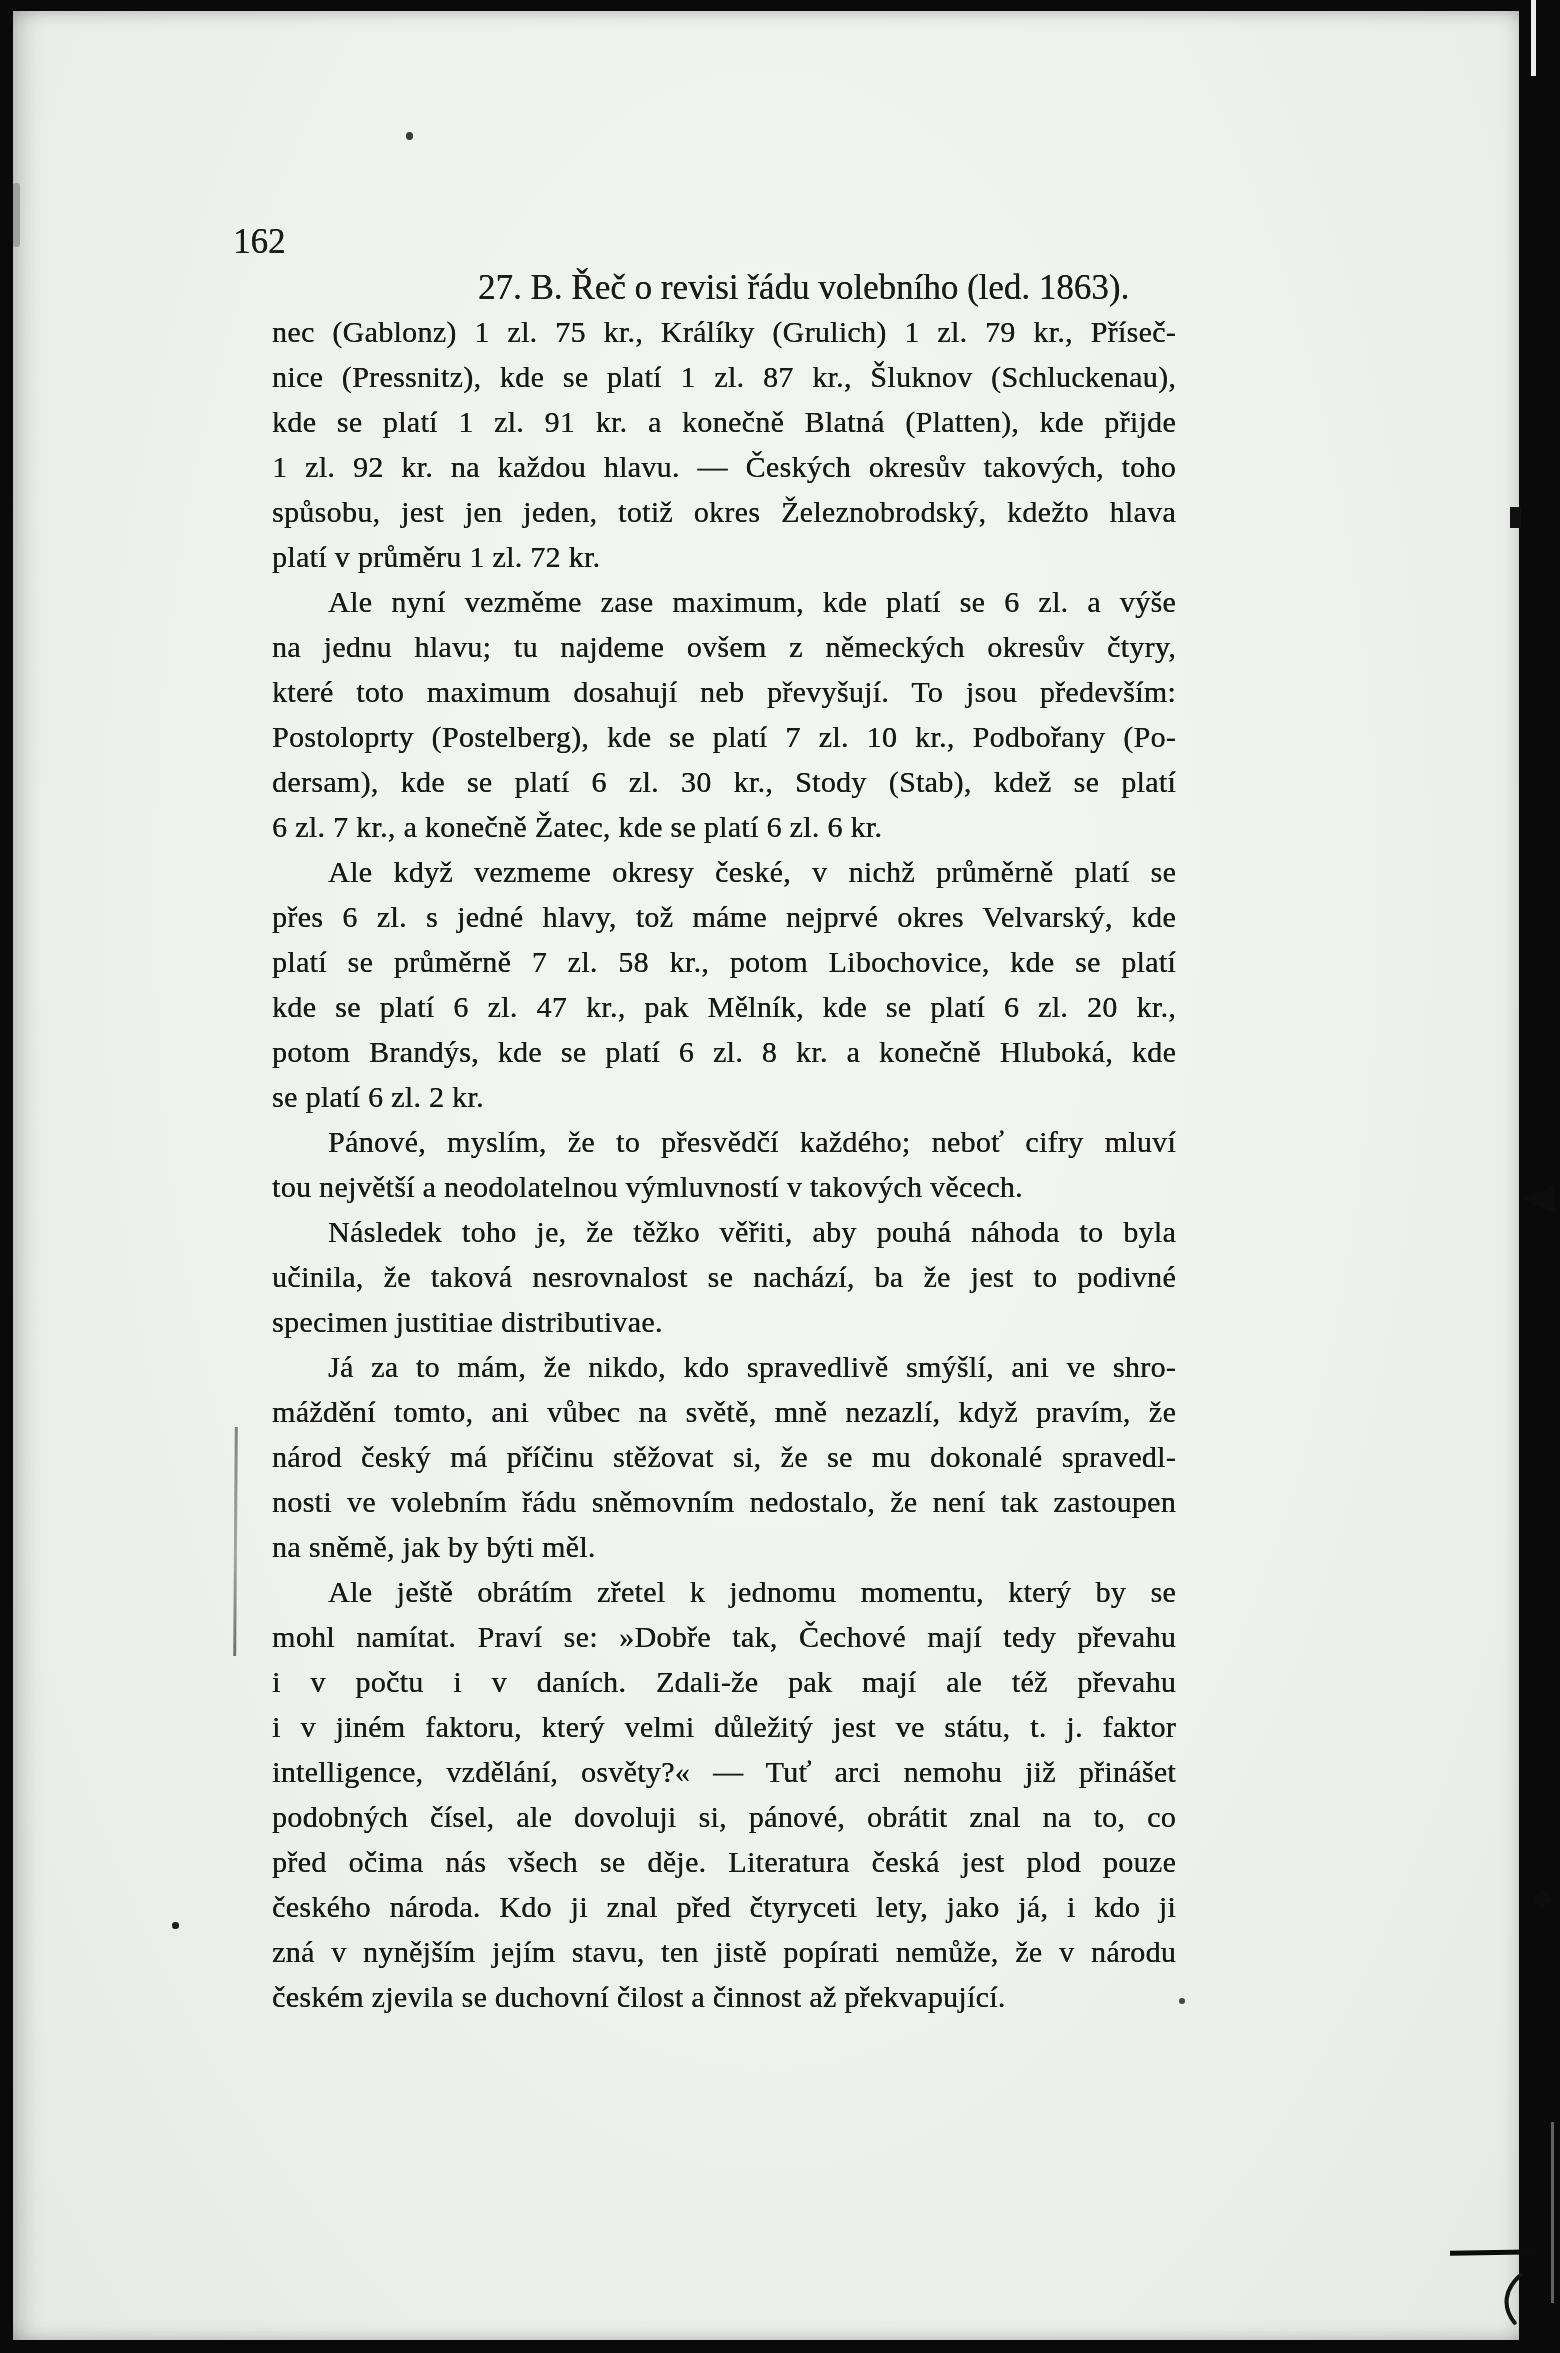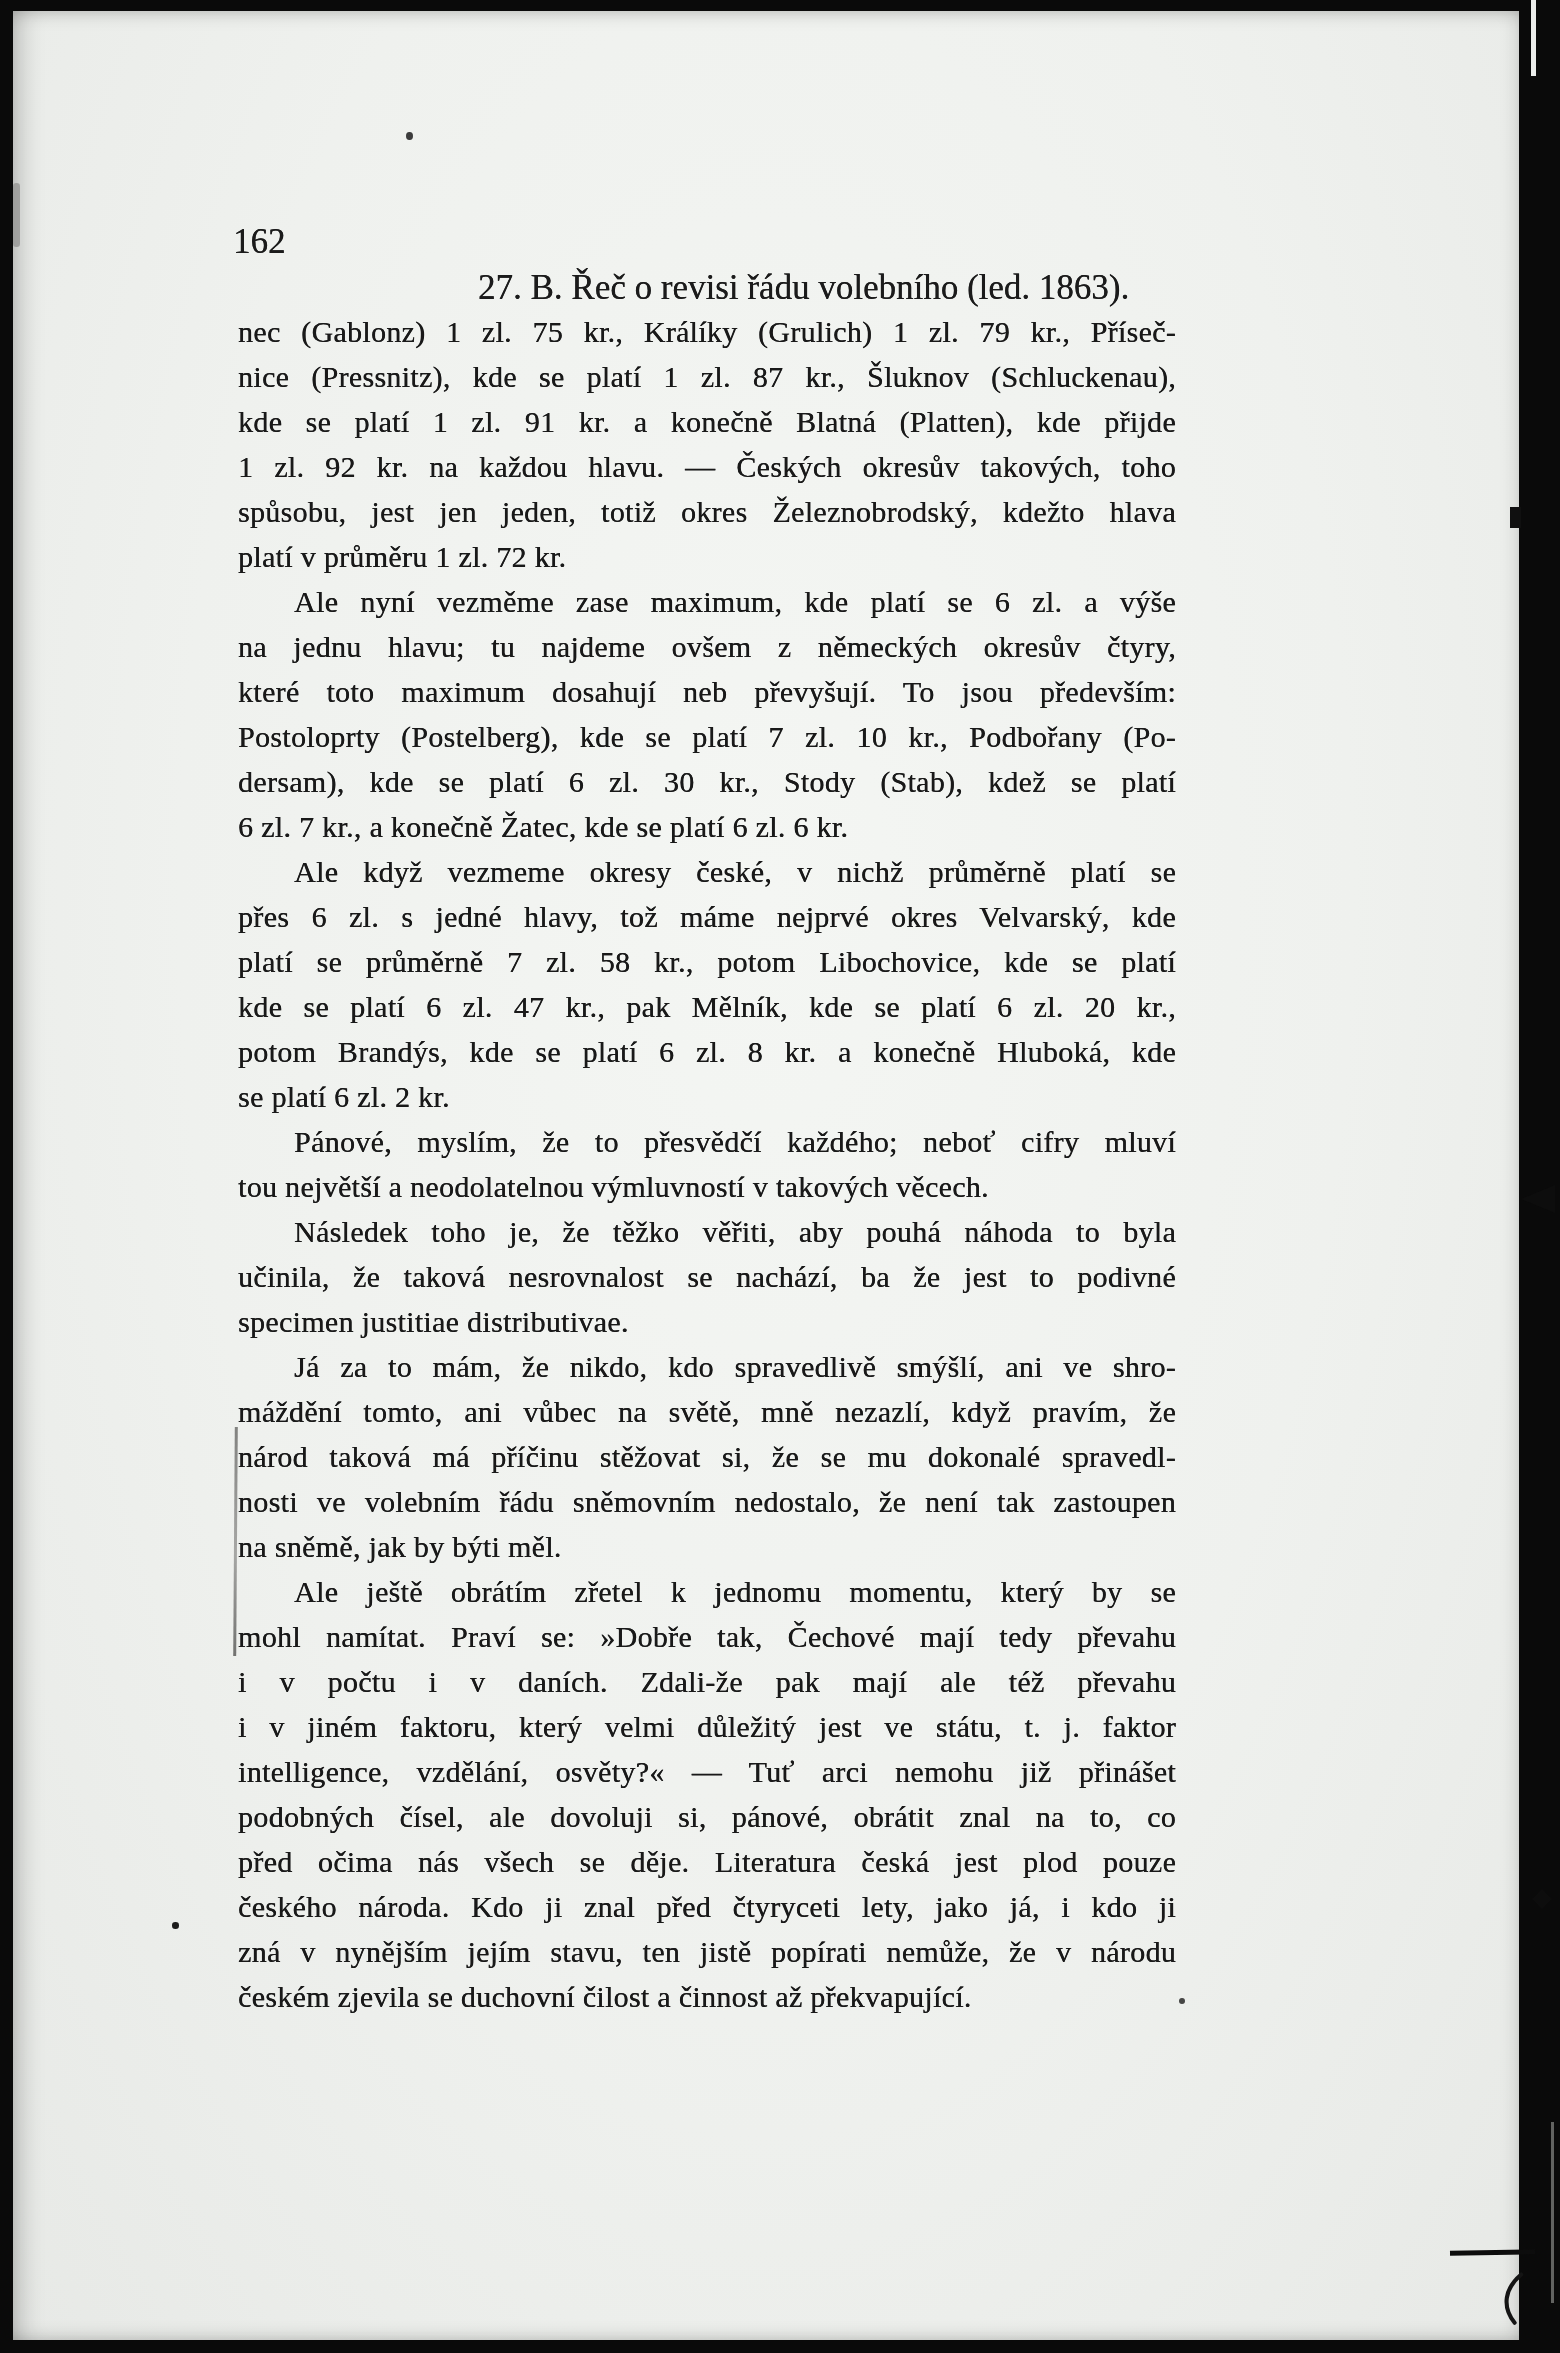--- a/index.html
+++ b/index.html
@@ -36,20 +36,21 @@
     width: 938px;
     color: #191919;
   }
   .line {
     height: 45px;
     line-height: 45px;
     font-size: 30px;
     letter-spacing: 0.3px;
     white-space: nowrap;
     text-shadow: 0.3px 0.3px 0 #191919;
+    margin-left: 34px;
   }
   .line.just {
     white-space: normal;
     text-align: justify;
     text-align-last: justify;
   }
   .line.ind { padding-left: 56px; }
   .margin-line {
     position: absolute;
     left: 221px; top: 1416px;
@@ -117,21 +118,21 @@
       <div class="line just">kde se platí 6 zl. 47 kr., pak Mělník, kde se platí 6 zl. 20 kr.,</div>
       <div class="line just">potom Brandýs, kde se platí 6 zl. 8 kr. a konečně Hluboká, kde</div>
       <div class="line">se platí 6 zl. 2 kr.</div>
       <div class="line just ind">Pánové, myslím, že to přesvědčí každého; neboť cifry mluví</div>
       <div class="line">tou největší a neodolatelnou výmluvností v takových věcech.</div>
       <div class="line just ind">Následek toho je, že těžko věřiti, aby pouhá náhoda to byla</div>
       <div class="line just">učinila, že taková nesrovnalost se nachází, ba že jest to podivné</div>
       <div class="line">specimen justitiae distributivae.</div>
       <div class="line just ind">Já za to mám, že nikdo, kdo spravedlivě smýšlí, ani ve shro-</div>
       <div class="line just">máždění tomto, ani vůbec na světě, mně nezazlí, když pravím, že</div>
-      <div class="line just">národ taková má příčinu stěžovat si, že se mu dokonalé spravedl-</div>
+      <div class="line just">národ český má příčinu stěžovat si, že se mu dokonalé spravedl-</div>
       <div class="line just">nosti ve volebním řádu sněmovním nedostalo, že není tak zastoupen</div>
       <div class="line">na sněmě, jak by býti měl.</div>
       <div class="line just ind">Ale ještě obrátím zřetel k jednomu momentu, který by se</div>
       <div class="line just">mohl namítat. Praví se: »Dobře tak, Čechové mají tedy převahu</div>
       <div class="line just">i v počtu i v daních. Zdali-že pak mají ale též převahu</div>
       <div class="line just">i v jiném faktoru, který velmi důležitý jest ve státu, t. j. faktor</div>
       <div class="line just">intelligence, vzdělání, osvěty?« — Tuť arci nemohu již přinášet</div>
       <div class="line just">podobných čísel, ale dovoluji si, pánové, obrátit znal na to, co</div>
       <div class="line just">před očima nás všech se děje. Literatura česká jest plod pouze</div>
       <div class="line just">českého národa. Kdo ji znal před čtyryceti lety, jako já, i kdo ji</div>

